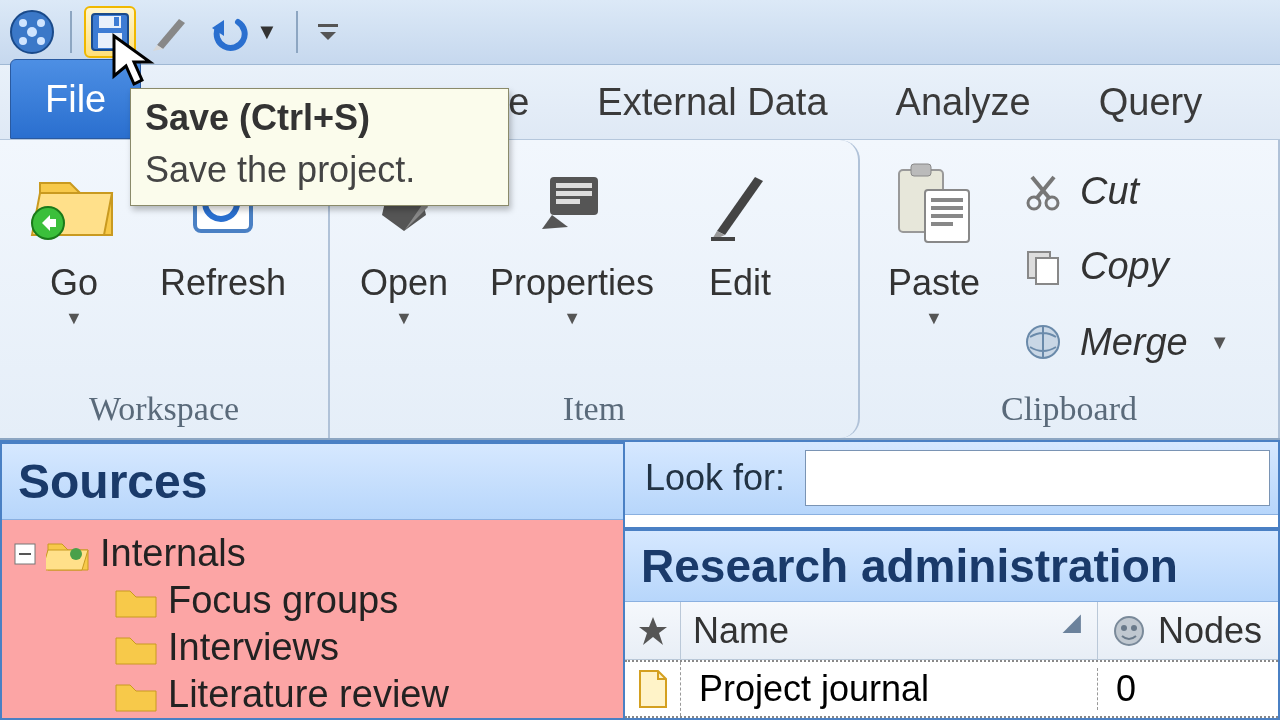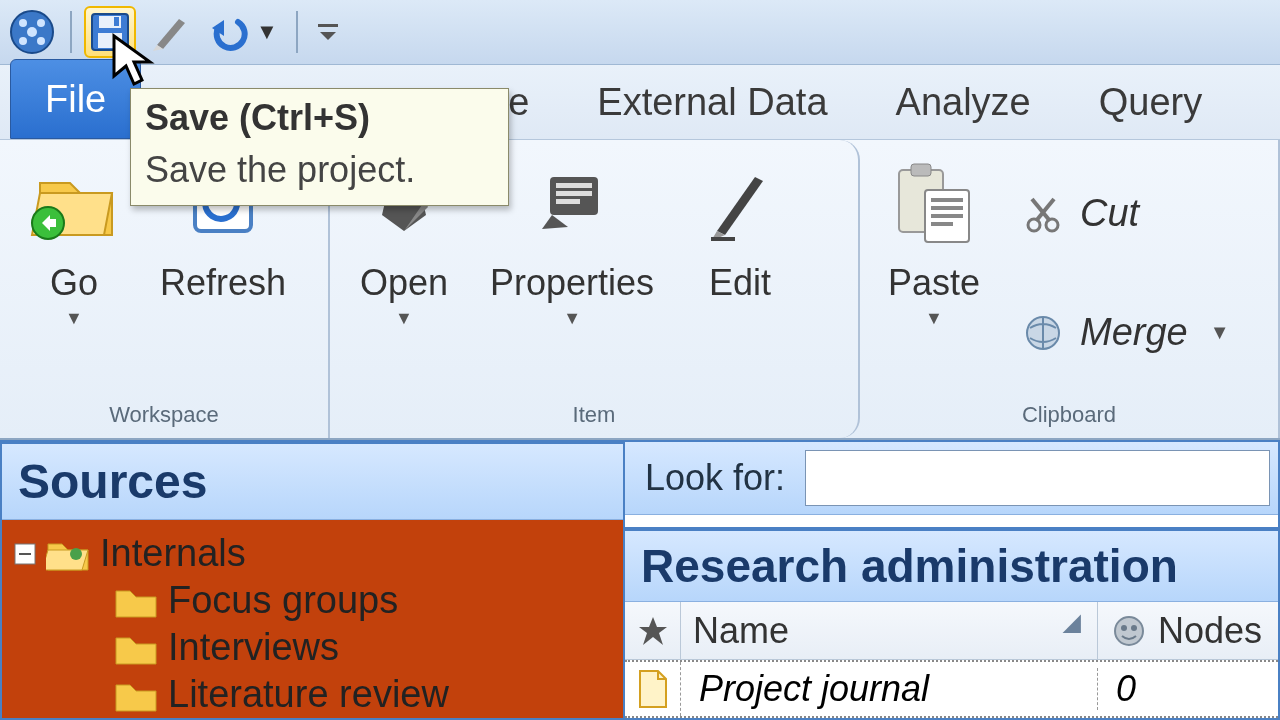--- a/index.html
+++ b/index.html
@@ -13,41 +13,41 @@
 
   
   .tabs { height:75px; background:linear-gradient(#e9f1fa,#dfe9f5); display:flex; align-items:center; padding:12px 10px; gap:0; border-bottom:1px solid #b5c7dc; }
   .tab { padding:10px 34px; font-size:38px; color:#3a3a3a; cursor:pointer; }
   .tab.active { background:linear-gradient(#4d8fe4,#2a6fcf); color:#fff; border-radius:6px 6px 0 0; border:1px solid #2a5aa0; margin-top:-6px; height:80px; display:flex; align-items:center; }
   .tabs .spacer-tab { width:240px; } 
 
   
   .ribbon { height:300px; background:linear-gradient(#f2f7fd,#e5eef8); display:flex; border-bottom:2px solid #8da6c2; }
   .group { border-right:2px solid #b0c2d8; display:flex; flex-direction:column; justify-content:space-between; padding:8px 4px 4px; position:relative; }
-  .group-label { text-align:center; font-size:22px; color:#5a6a7a; padding:4px 0 6px; }
+  .group-label { text-align:center; font-size:34px; color:#5a6a7a; padding:4px 0 6px;font-family:Liberation Serif, serif; }
   .buttons-row { display:flex; flex:1; }
   .bigbtn { display:flex; flex-direction:column; align-items:center; justify-content:flex-start; padding:6px 16px 0; min-width:140px; cursor:pointer; }
   .bigbtn .icon-slot { height:100px; display:flex; align-items:center; justify-content:center; }
   .bigbtn .lbl { font-size:36px; color:#333; margin-top:8px; }
   .bigbtn .dd { font-size:18px; color:#555; margin-top:4px; }
   .clip-actions { display:flex; flex-direction:column; justify-content:space-around; padding:6px 10px;font-style:italic; }
   .clip-actions .act { display:flex; align-items:center; gap:14px; font-size:38px; color:#333; padding:4px 6px; cursor:pointer; }
   .clip-actions .act .ic { width:46px; height:46px; display:flex; align-items:center; justify-content:center; }
 
   
   .tooltip { position:absolute; left:130px; top:88px; width:379px; background:#fbfcec; border:1px solid #8a8a6a; padding:8px 14px 14px; z-index:40; box-shadow:2px 4px 6px rgba(0,0,0,.25); }
   .tooltip .tt-title { font-size:36px; font-weight:bold; color:#333; }
   .tooltip .tt-body { font-size:36px; color:#444; margin-top:10px; }
 
   
   .cursor { position:absolute; left:110px; top:32px; z-index:50; }
 
   
   .lower { display:flex; height:calc(720px - 65px - 75px - 300px); }
-  .nav { width:625px; border:2px solid #4a80c4; border-top:4px solid #4a80c4; background:#c2410c; }
+  .nav { width:625px; border:2px solid #4a80c4; border-top:4px solid #4a80c4; background:#fca5a5; }
   .nav-header { background:linear-gradient(#d6e8ff,#b7d6fb); padding:10px 16px; font-size:48px; font-weight:bold; color:#1a3a6a; border-bottom:1px solid #8ab0e0; }
   .tree { padding:10px 12px; }
   .tree-node { display:flex; align-items:center; gap:10px; font-size:38px; color:#222; padding:2px 0; }
   .tree-children { margin-left:100px; }
   .tree-children .tree-node { font-size:38px; }
 
   .main { flex:1; border:2px solid #4a80c4; border-left:none; display:flex; flex-direction:column; background:#fff; }
   .lookfor { display:flex; align-items:center; background:linear-gradient(#d6e8ff,#b7d6fb); border-bottom:1px solid #8ab0e0; height:78px; }
   .lookfor .lf-label { font-size:36px; color:#234; padding:0 20px; }
   .lookfor .lf-input { flex:1; height:56px; background:#fff; border:1px solid #7a94b4; margin:0 8px 0 0; font-size:30px; padding:0 10px; }
@@ -59,21 +59,21 @@
   .thead { background:linear-gradient(#f5f8fc,#e8eef6); font-size:36px; color:#333; }
   .th-star { width:56px; display:flex; align-items:center; justify-content:center; border-right:1px solid #bac8d8; height:100%; }
   .th-name { flex:1; padding-left:12px; border-right:1px solid #bac8d8; height:100%; display:flex; align-items:center; position:relative; }
   .th-name .sort { position:absolute; right:16px; top:6px; color:#6b829c; font-size:24px; }
   .th-nodes { width:180px; padding-left:12px; display:flex; align-items:center; gap:10px; }
   .th-nodes .hicon { width:38px; height:38px; display:flex; align-items:center; justify-content:center; }
   .trow { font-size:36px; }
   .trow .td-star { width:56px; display:flex; align-items:center; justify-content:center; border-right:1px dashed #999; height:100%; }
   .trow .td-name { flex:1; padding-left:18px; border-right:1px dashed #999; }
   .trow .td-nodes { width:180px; padding-left:18px; }
-  .trow.dotted { border:2px dotted #888; border-left:none; border-right:none;font-style:italic; }
+  .trow.dotted { border:2px dotted #888; border-left:none; border-right:none; }
 
   
   svg { display:block; }
 
   
   .tree-node span, .lbl, .act span { white-space:nowrap; }
 </style>
 </head>
 <body>
 
@@ -231,20 +231,29 @@
                 <circle cx="30" cy="32" r="6" fill="none" stroke="#777" stroke-width="3"></circle>
                 <line x1="14" y1="28" x2="32" y2="6" stroke="#777" stroke-width="4"></line>
                 <line x1="28" y1="28" x2="10" y2="6" stroke="#777" stroke-width="4"></line>
               </svg>
           </span>
           <span>Cut</span>
         </div>
         <div class="act">
           <span class="ic">
             <svg width="42" height="42" viewBox="0 0 42 42">
+                <rect x="6" y="6" width="22" height="26" fill="#ddd" stroke="#888" stroke-width="2"></rect>
+                <rect x="14" y="12" width="22" height="26" fill="#fff" stroke="#888" stroke-width="2"></rect>
+              </svg>
+          </span>
+          <span>Copy</span>
+        </div>
+        <div class="act">
+          <span class="ic">
+            <svg width="42" height="42" viewBox="0 0 42 42">
                 <circle cx="21" cy="21" r="16" fill="#c9d7e6" stroke="#6a8aaa" stroke-width="2"></circle>
                 <path d="M8 16 q13 -8 26 0 M8 26 q13 8 26 0 M21 5 v32" stroke="#6a8aaa" stroke-width="2" fill="none"></path>
               </svg>
           </span>
           <span>Merge</span>
           <span style="font-size:20px;color:#555;margin-left:8px">▼</span>
         </div>
       </div>
     </div>
     <div class="group-label">Clipboard</div>

